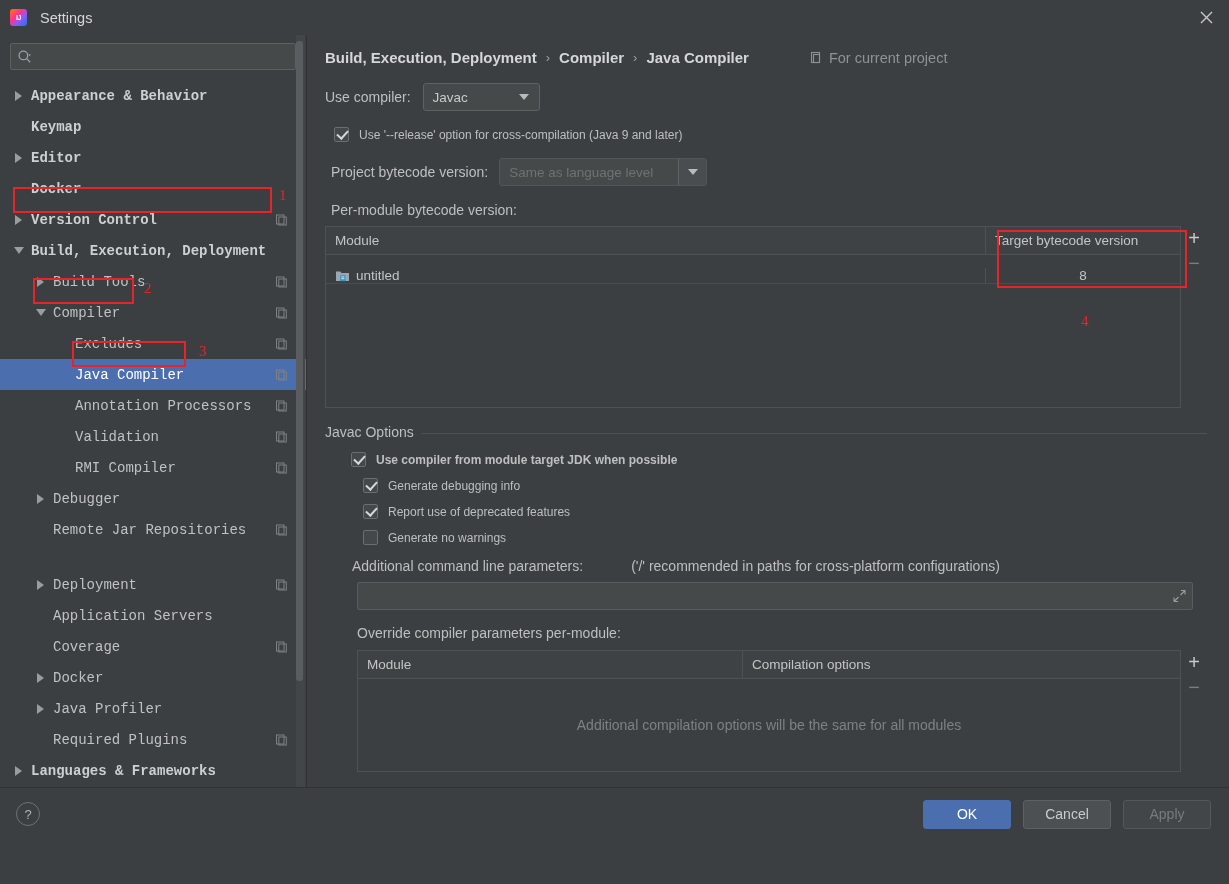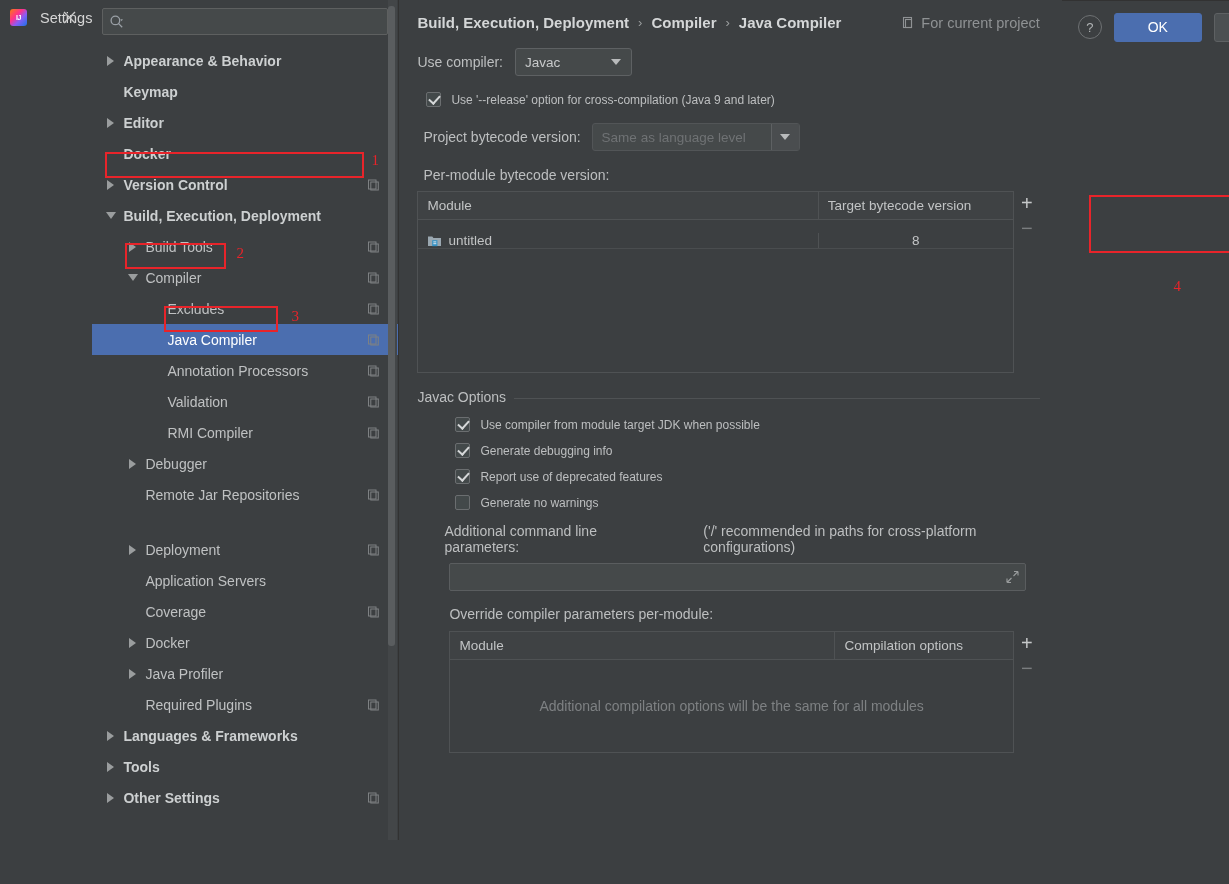--- a/index.html
+++ b/index.html
@@ -9,21 +9,21 @@
     background: #3c3f41;
     font-family: "Liberation Sans", sans-serif;
     font-size: 13.5px;
     color: #bbbbbb;
     overflow: hidden;
   }
   .window {
     position: relative;
     width: 1229px; height: 840px;
     background: #3c3f41;
-    display: flex; 
+    display: flex; flex-direction: column;
   }
 
   
   .titlebar {
     height: 35px; flex: 0 0 35px;
     display: flex; align-items: center;
     background: #3c3f41;
     padding-left: 10px;
     position: relative;
   }
@@ -84,20 +84,21 @@
     flex: 1 1 auto;
     background: transparent; border: 0; outline: none;
     color: #cfcfcf; font-family: inherit; font-size: 13px;
     padding-left: 4px;
   }
   .tree {
     flex: 1 1 auto;
     overflow: hidden;
     position: relative;
     padding-top: 2px;
+    font-family: Liberation Mono, monospace;
   }
   .tree-row {
     height: 31px;
     display: flex; align-items: center;
     padding-right: 18px;
     position: relative;
     white-space: nowrap;
   }
   .tree-row.selected { background: #4b6eaf; }
   .tree-row.selected .tree-label { color: #ffffff; }
@@ -607,21 +608,21 @@
           </div>
         </div>
 
         <div class="group">
           <div class="group-head">
             <div class="group-line"></div>
             <span class="group-title">Javac Options</span>
           </div>
 
           <div id="javac-checks" style="margin-top:12px;">
-              <div class="row" style="margin-left: 38px; margin-top: 0px;">
+              <div class="row" style="margin-left: 26px; margin-top: 0px; font-weight: bold;">
                 <span class="cb checked"></span>
                 <span class="cb-label">Use compiler from module target JDK when possible</span>
               </div>
               <div class="row" style="margin-left: 38px; margin-top: 11px;">
                 <span class="cb checked"></span>
                 <span class="cb-label">Generate debugging info</span>
               </div>
               <div class="row" style="margin-left: 38px; margin-top: 11px;">
                 <span class="cb checked"></span>
                 <span class="cb-label">Report use of deprecated features</span>

